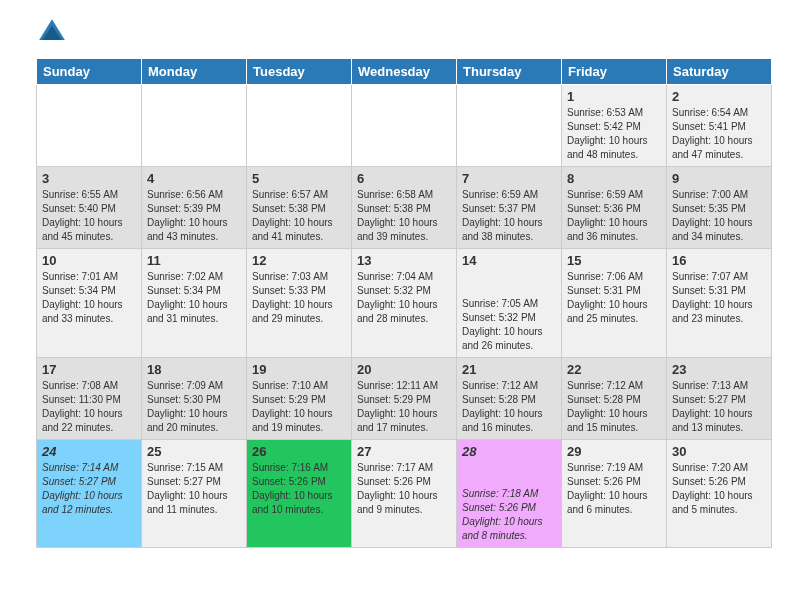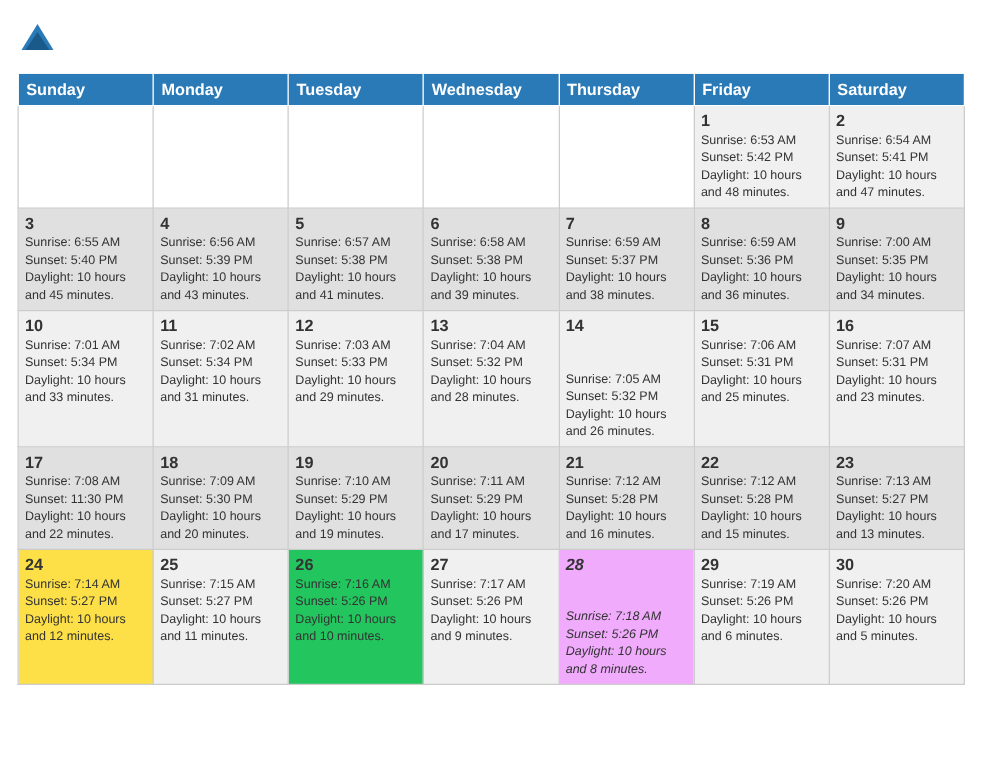--- a/index.html
+++ b/index.html
@@ -4,21 +4,21 @@
   <style>
     * { box-sizing: border-box; margin: 0; padding: 0; }
     body {
       font-family: Arial, sans-serif;
       background: #fff;
       width: 792px;
       min-height: 612px;
     }
     .page {
       width: 792px;
-      padding: 16px 20px 16px 14px;
+      padding: 16px 20px 16px 36px;
     }
     .header {
       display: flex;
       justify-content: space-between;
       align-items: flex-start;
       margin-bottom: 10px;
     }
     .logo {
       display: flex;
       align-items: center;
@@ -273,21 +273,21 @@
           </td>
           <td style="background: rgb(224, 224, 224);">
             <span class="day-number">19</span>
             <div class="day-info" style="white-space: pre-line;">Sunrise: 7:10 AM
 Sunset: 5:29 PM
 Daylight: 10 hours
 and 19 minutes.</div>
           </td>
           <td style="background: rgb(224, 224, 224);">
             <span class="day-number">20</span>
-            <div class="day-info" style="white-space: pre-line;">Sunrise: 7:11 AM
+            <div class="day-info" style="white-space: pre-line;">Sunrise: 12:11 AM
 Sunset: 5:29 PM
 Daylight: 10 hours
 and 17 minutes.</div>
           </td>
           <td style="background: rgb(224, 224, 224);">
             <span class="day-number">21</span>
             <div class="day-info" style="white-space: pre-line;">Sunrise: 7:12 AM
 Sunset: 5:28 PM
 Daylight: 10 hours
 and 16 minutes.</div>
@@ -301,21 +301,21 @@
           </td>
           <td style="background: rgb(224, 224, 224);">
             <span class="day-number">23</span>
             <div class="day-info" style="white-space: pre-line;">Sunrise: 7:13 AM
 Sunset: 5:27 PM
 Daylight: 10 hours
 and 13 minutes.</div>
           </td>
         </tr>
         <tr>
-          <td style="background: #fde047;">
+          <td style="background: #7dd3fc; font-style: italic;">
             <span class="day-number">24</span>
             <div class="day-info" style="white-space: pre-line;">Sunrise: 7:14 AM
 Sunset: 5:27 PM
 Daylight: 10 hours
 and 12 minutes.</div>
           </td>
           <td style="background: rgb(240, 240, 240);">
             <span class="day-number">25</span>
             <div class="day-info" style="white-space: pre-line;">Sunrise: 7:15 AM
 Sunset: 5:27 PM

